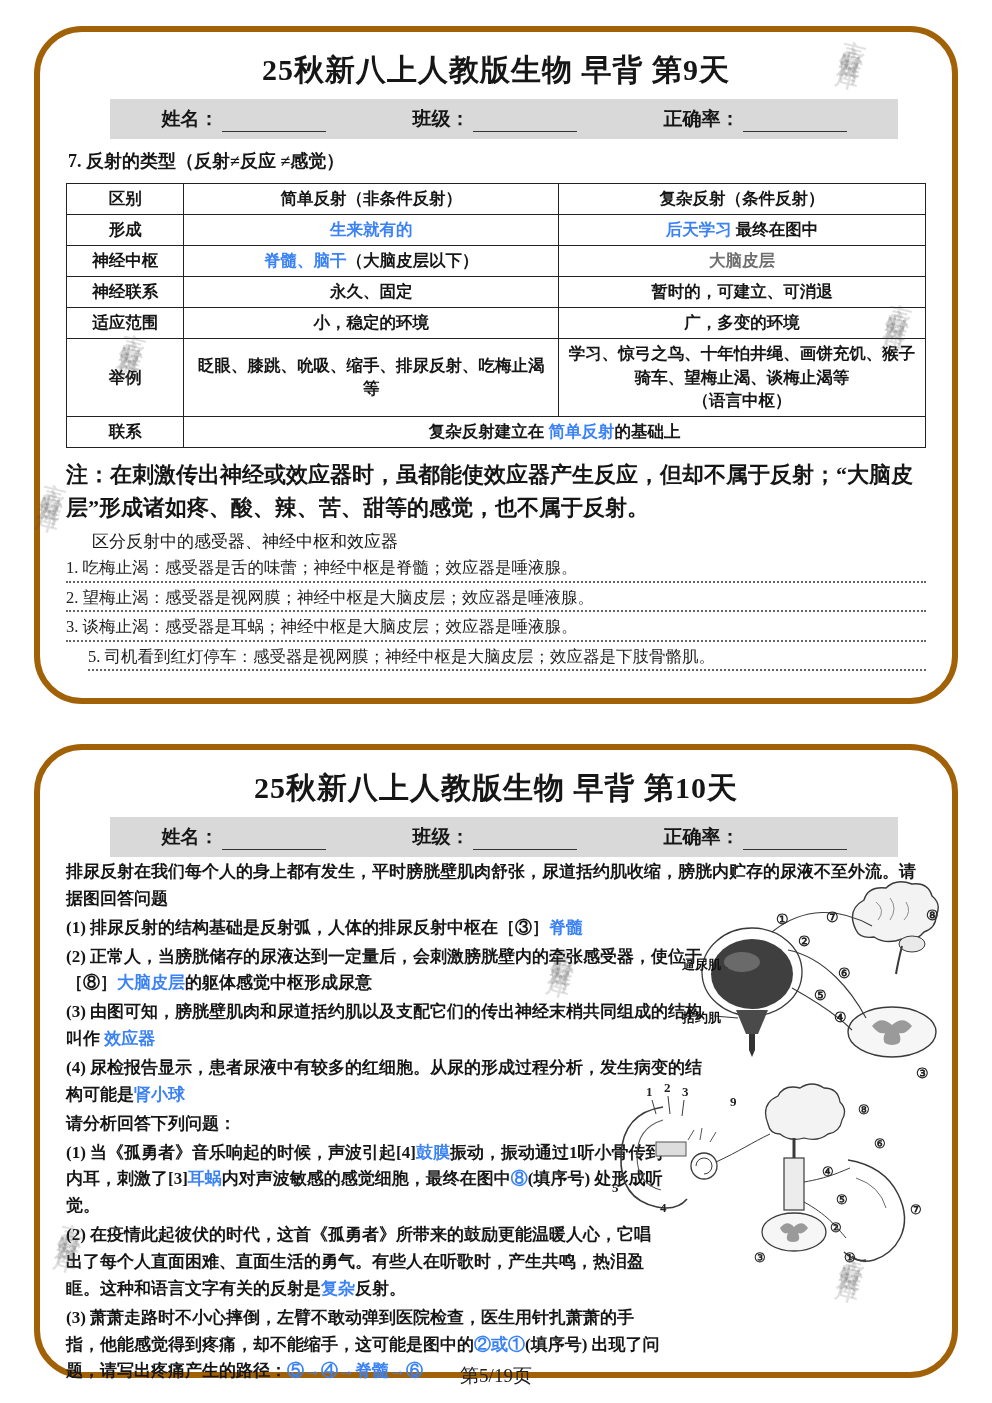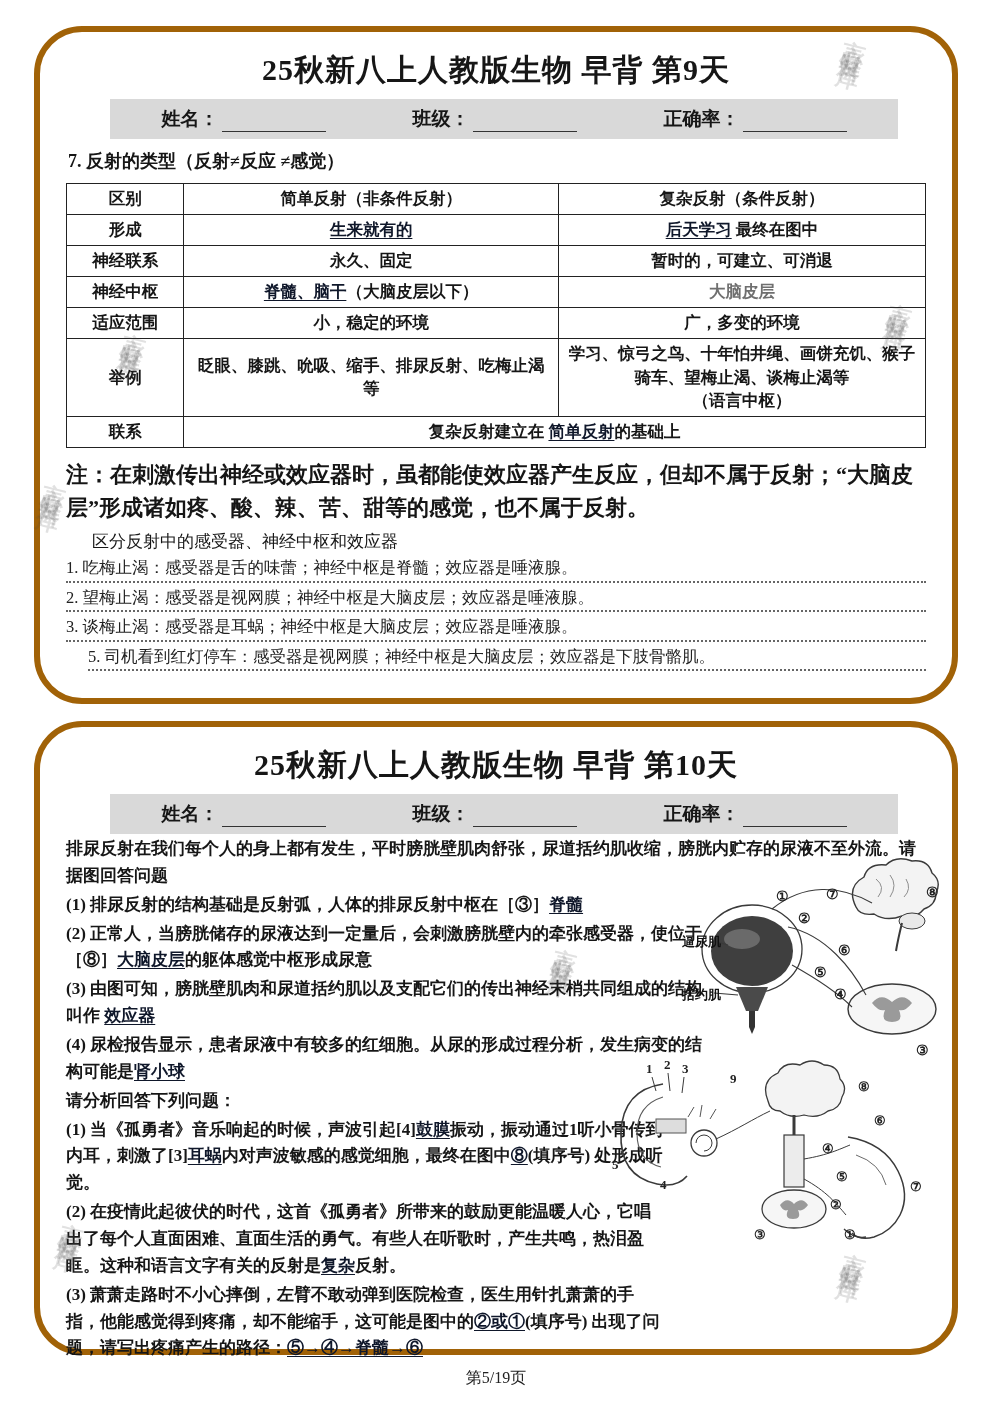--- a/index.html
+++ b/index.html
@@ -7,54 +7,54 @@
     width:992px;height:1403px;position:relative;overflow:hidden;
     background:#fff;color:#161616;
     font-family:"Liberation Serif","DejaVu Serif",serif;
   }
   .box{
     position:absolute;left:34px;width:924px;background:#fff;
     border:6px solid #a16207;border-radius:48px;
     padding:12px 26px;box-sizing:border-box;
   }
   #box-day9{top:26px;height:678px}
-  #box-day10{top:721px;height:634px}
+  #box-day10{top:744px;height:634px}
   .title{text-align:center;font-size:30px;letter-spacing:1px;font-weight:600;margin-top:6px;white-space:nowrap}
   .t-heavy{font-weight:800}
   .info-bar{
     display:flex;align-items:center;justify-content:space-around;
     background:#d9d9d9;height:40px;margin:8px 28px 0 44px;padding:0 8px;
   }
   .info-field{display:flex;align-items:flex-end;font-size:19px;font-weight:bold;white-space:nowrap}
   .blank{display:inline-block;width:104px;height:21px;border-bottom:1.6px solid #333;margin-left:3px}
   .q7{font-size:18px;font-weight:bold;margin:10px 0 8px 2px}
   table.rt{border-collapse:collapse;margin:10px auto 0;font-size:16.5px;font-weight:bold}
   .rt td{border:1.7px solid #222;text-align:center;padding:3px 8px;line-height:1.45;vertical-align:middle}
   .rt .lbl{width:104px}
   .rt .c1{width:372px}
   .rt .c2{width:364px}
-  .ans{color:#0f172a;text-decoration:underline;text-underline-offset:3px}
+  .ans{color:#3b82f6;text-underline-offset:3px}
   .ansn{color:#6f6f6f}
   .note{font-size:22px;font-weight:bold;line-height:1.5;margin-top:10px}
   .subhead{font-size:17px;font-weight:normal;margin:6px 0 0 26px}
   .ditem{font-size:16.5px;font-weight:normal;color:#222;border-bottom:2px dotted #666;padding:4px 0 2px;line-height:1.3}
   .ditem.indent{margin-left:22px}
   .d10text{font-size:17px;font-weight:bold;line-height:1.58;margin:2px 0}
   .w645{width:645px}
   .w600{width:600px}
   .diagram{position:absolute}
   #diag1{top:130px;right:10px}
   #diag2{top:332px;right:14px}
   svg text{font-family:"Liberation Serif","DejaVu Serif",serif}
   .watermark{
     position:absolute;writing-mode:vertical-rl;transform:rotate(14deg);
     font-size:23px;font-weight:bold;letter-spacing:5px;
     color:rgba(70,70,70,0.16);pointer-events:none;white-space:nowrap;z-index:5;
   }
-  .footer{position:absolute;bottom:14px;left:0;width:100%;text-align:center;font-size:16px;color:#222}
+  .footer{position:absolute;bottom:14px;left:0;width:100%;text-align:center;font-size:19px;color:#222}
 </style>
 </head>
 <body>
 
 <div class="box" id="box-day9">
   <div class="title"><span>25秋新八上人教版</span><span class="t-heavy">生物 早背 第9天</span></div>
 
   <div class="info-bar">
     <span class="info-field">
         <span>姓名：</span>
@@ -78,28 +78,28 @@
         <td class="lbl">区别</td>
         <td class="c1">简单反射（非条件反射）</td>
         <td class="c2">复杂反射（条件反射）</td>
       </tr>
       <tr>
         <td class="lbl">形成</td>
         <td><span class="ans">生来就有的</span></td>
         <td><span class="ans">后天学习</span><span> 最终在图中</span></td>
       </tr>
       <tr>
+        <td class="lbl">神经中枢</td>
+        <td><span class="ans">脊髓、脑干</span><span>（大脑皮层以下）</span></td>
+        <td><span class="ansn">大脑皮层</span></td>
+      </tr>
+      <tr>
         <td class="lbl">神经联系</td>
         <td>永久、固定</td>
         <td>暂时的，可建立、可消退</td>
-      </tr>
-      <tr>
-        <td class="lbl">神经中枢</td>
-        <td><span class="ans">脊髓、脑干</span><span>（大脑皮层以下）</span></td>
-        <td><span class="ansn">大脑皮层</span></td>
       </tr>
       <tr>
         <td class="lbl">适应范围</td>
         <td>小，稳定的环境</td>
         <td>广，多变的环境</td>
       </tr>
       <tr>
         <td class="lbl">举例</td>
         <td>眨眼、膝跳、吮吸、缩手、排尿反射、吃梅止渴等</td>
         <td>

